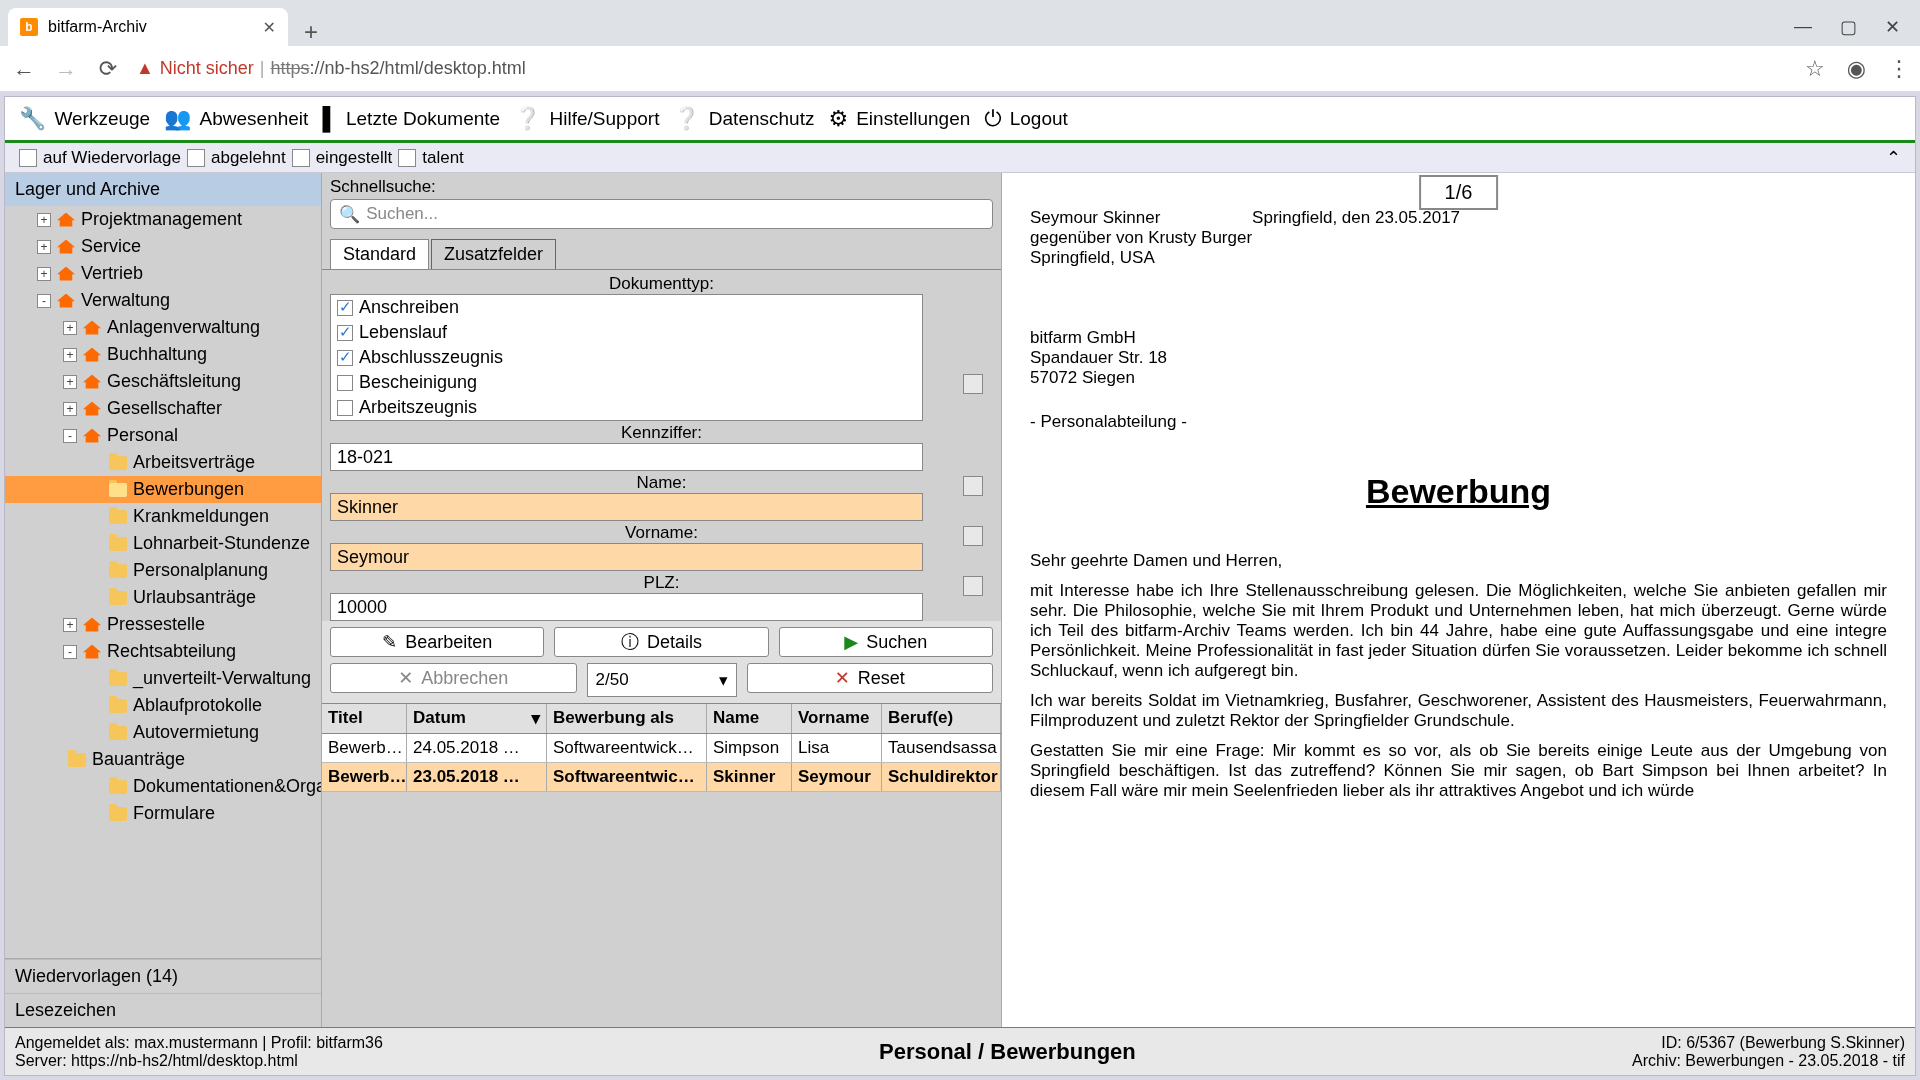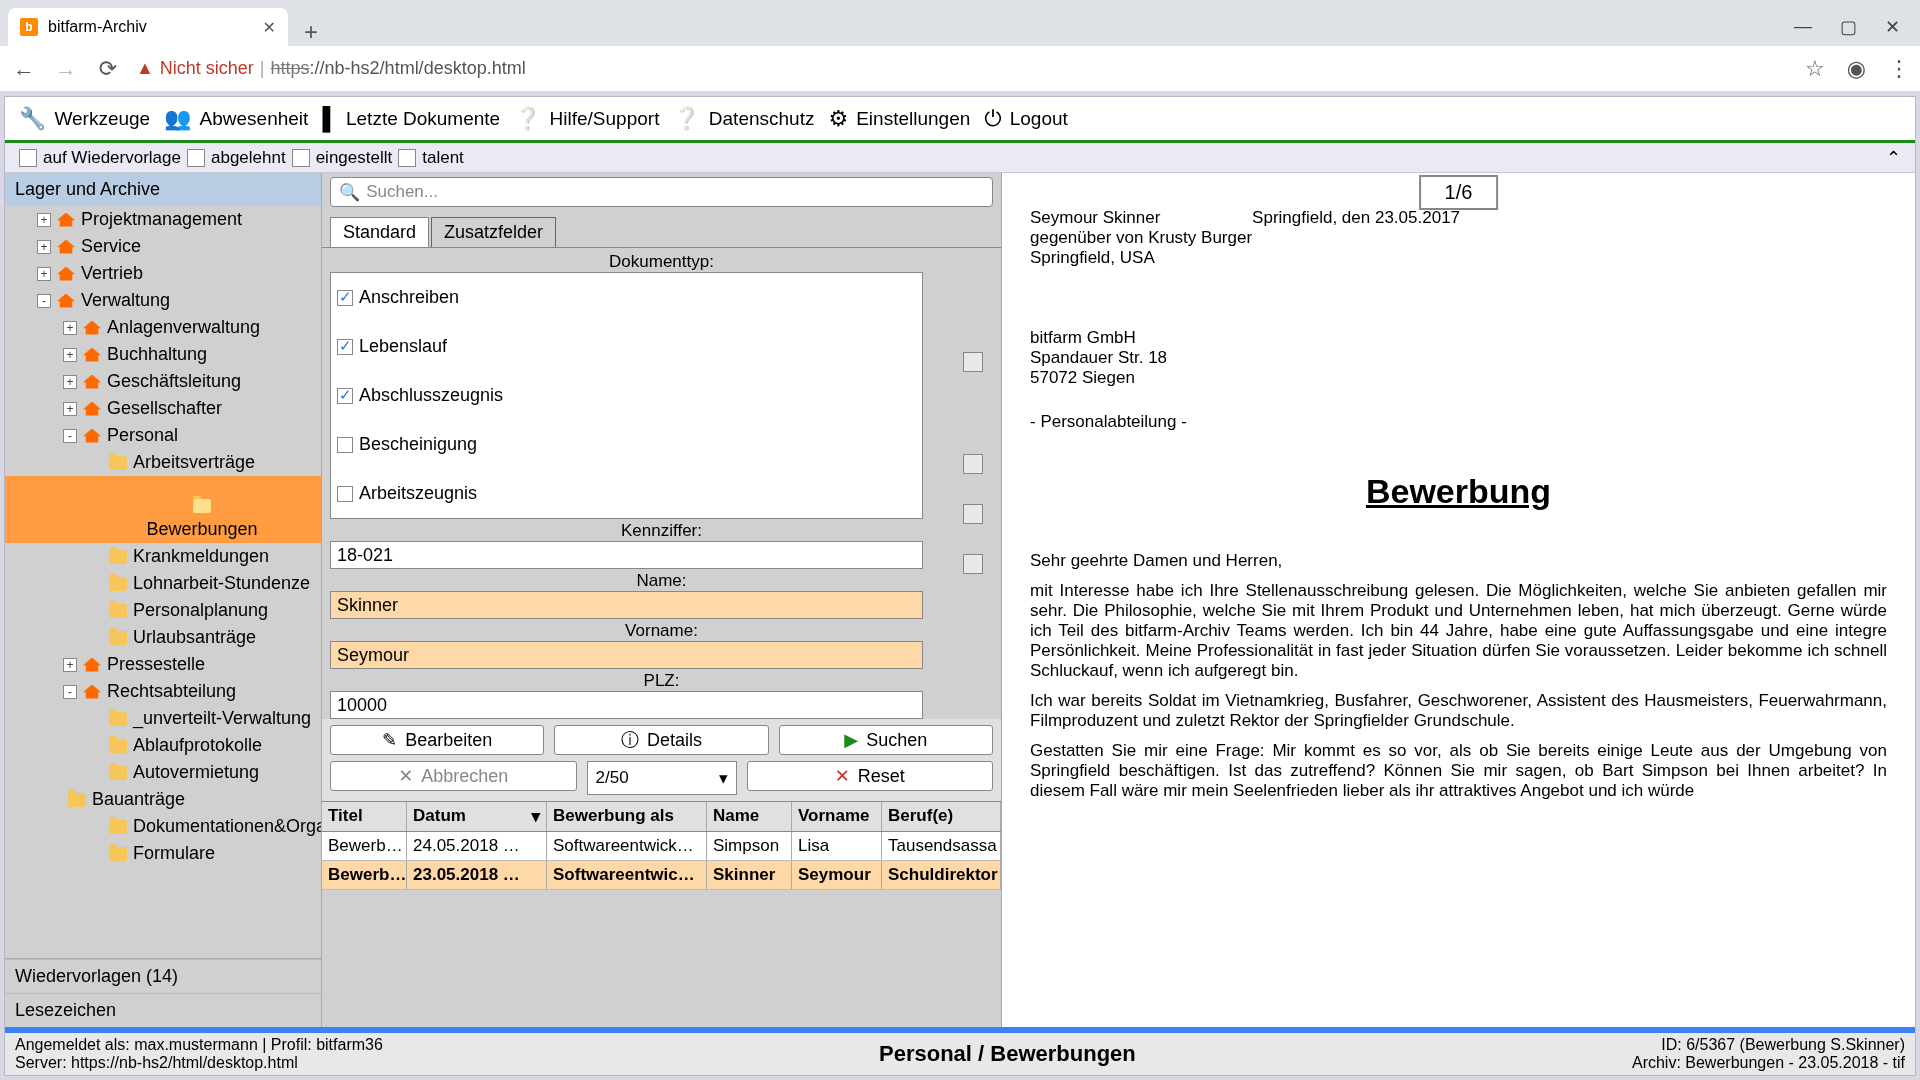--- a/index.html
+++ b/index.html
@@ -31,42 +31,42 @@
 .tag-chk { width: 18px; height: 18px; border: 1px solid #888; background: #fff; }
 .tag-bar .chev { margin-left: auto; cursor: pointer; font-size: 18px; }
 
 .workspace { flex: 1; display: flex; min-height: 0; }
 
 
 .left-col { width: 317px; display: flex; flex-direction: column; border-right: 1px solid #aaa; background: #d0d0d0; }
 .tree-header { background: #b8cce4; padding: 6px 10px; font-size: 18px; }
 .tree-body { flex: 1; overflow: auto; background: #d0d0d0; }
 .tree-row { display: flex; align-items: center; gap: 6px; padding: 3px 6px; font-size: 18px; white-space: nowrap; cursor: pointer; }
-.tree-row.selected { background: #ff9c42; flex-direction: column; }
+.tree-row.selected { background: #ff9c42; }
 .exp { width: 14px; height: 14px; border: 1px solid #888; background: #fff; font-size: 12px; line-height: 12px; text-align: center; color: #444; flex-shrink: 0; }
 .exp.empty { border: none; background: transparent; }
 .ic-house { width: 18px; height: 14px; background: #ff6a00; clip-path: polygon(50% 0, 100% 55%, 85% 55%, 85% 100%, 15% 100%, 15% 55%, 0 55%); flex-shrink: 0; }
 .ic-folder { width: 18px; height: 14px; background: #f7c65a; border-radius: 2px; position: relative; flex-shrink: 0; }
 .ic-folder::before { content: ""; position: absolute; top: -3px; left: 0; width: 8px; height: 3px; background: #f7c65a; border-radius: 2px 2px 0 0; }
 .ic-folder.open { background: #ffe08a; }
 .left-bottom { border-top: 1px solid #aaa; }
 .lb-item { padding: 6px 10px; font-size: 18px; background: #d0d0d0; border-top: 1px solid #bbb; }
 
 
 .mid-col { width: 680px; display: flex; flex-direction: column; border-right: 1px solid #aaa; background: #d0d0d0; min-width: 0; }
 .quick { padding: 4px 8px; }
 .quick-lbl { font-size: 17px; margin-bottom: 2px; }
 .quick-in { width: 100%; height: 30px; border: 1px solid #888; border-radius: 4px; background: #fff; display: flex; align-items: center; padding: 0 8px; gap: 6px; color: #777; }
 .tabsline { display: flex; padding: 6px 8px 0 8px; gap: 2px; }
 .ftab { padding: 4px 12px; border: 1px solid #888; border-bottom: none; background: #fff; font-size: 18px; cursor: pointer; }
 .ftab.active { background: #d0d0d0; border-color: #666; }
 .form-area { border-top: 1px solid #888; background: #d0d0d0; padding: 2px 8px 0 8px; position: relative; }
 .flabel { font-size: 17px; margin-top: 2px; text-align: center; }
 .chk-list { border: 1px solid #888; background: #fff; margin-right: 70px; }
-.chk-row { display: flex; align-items: center; gap: 6px; padding: 14px 6px; font-size: 18px; }
+.chk-row { display: flex; align-items: center; gap: 6px; padding: 2px 6px; font-size: 18px; }
 .chk-small { width: 16px; height: 16px; border: 1px solid #888; background: #fff; position: relative; flex-shrink: 0; }
 .chk-small.on::after { content: "✓"; position: absolute; top: -3px; left: 1px; color: #2a72d4; font-size: 15px; }
 .finput { width: calc(100% - 70px); height: 28px; border: 1px solid #888; background: #fff; padding: 0 6px; font-size: 18px; }
 .finput.hl { background: #ffd8a8; }
 .side-check { position: absolute; right: 18px; width: 20px; height: 20px; border: 1px solid #888; background: #e8e8e8; }
 
 .btn-row { display: flex; gap: 10px; padding: 6px 8px; background: #e0e0e0; }
 .abtn { flex: 1; height: 30px; border: 1px solid #888; background: #fff; border-radius: 3px; display: flex; align-items: center; justify-content: center; gap: 8px; font-size: 18px; cursor: pointer; }
 .abtn.dis { color: #888; }
 .dd { width: 150px; height: 34px; border: 1px solid #888; background: #fff; display: flex; align-items: center; padding: 0 8px; justify-content: space-between; }
@@ -78,21 +78,21 @@
 .rrow.sel { background: #ffd8a8; font-weight: bold; }
 .c1{width:85px}.c2{width:140px}.c3{width:160px}.c4{width:85px}.c5{width:90px}.c6{flex:1}
 
 
 .right-col { flex: 1; background: #fff; padding: 16px 28px; overflow: auto; position: relative; font-size: 17px; }
 .pagebox { position: absolute; top: 2px; left: 50%; transform: translateX(-50%); border: 2px solid #888; padding: 4px 24px; font-size: 20px; background: #fff; }
 .right-col p { margin-bottom: 10px; }
 .doc-title { text-align: center; font-size: 34px; font-weight: bold; text-decoration: underline; margin: 40px 0; }
 
 
-.status { height: 48px; border-top: 6px solid #3b82f6; background: #e8e8e8; display: flex; align-items: center; padding: 0 10px; font-size: 16px; }
+.status { height: 48px; border-top: 1px solid #3b82f6; background: #e8e8e8; display: flex; align-items: center; padding: 0 10px; font-size: 16px; }
 .status .mid { flex: 1; text-align: center; font-size: 22px; font-weight: bold; }
 .status .rt { text-align: right; }
 </style>
 </head>
 <body>
 
 <div class="browser-tabs">
   <div class="tab">
     <span class="tab-favicon">b</span>
     <span>bitfarm-Archiv</span>
@@ -290,20 +290,21 @@
             </div>
           </div>
   <div class="left-bottom">
     <div class="lb-item">Wiedervorlagen (14)</div>
     <div class="lb-item">Lesezeichen</div>
   </div>
 </div>
 
 <div class="mid-col">
   <div class="quick">
+    <div class="quick-lbl">Schnellsuche:</div>
     <div class="quick-in">
       <span>🔍</span>
       <span style="color:#888">Suchen...</span>
     </div>
   </div>
   <div class="tabsline">
     <div class="ftab">Standard</div>
     <div class="ftab active">Zusatzfelder</div>
   </div>
   <div class="form-area">

